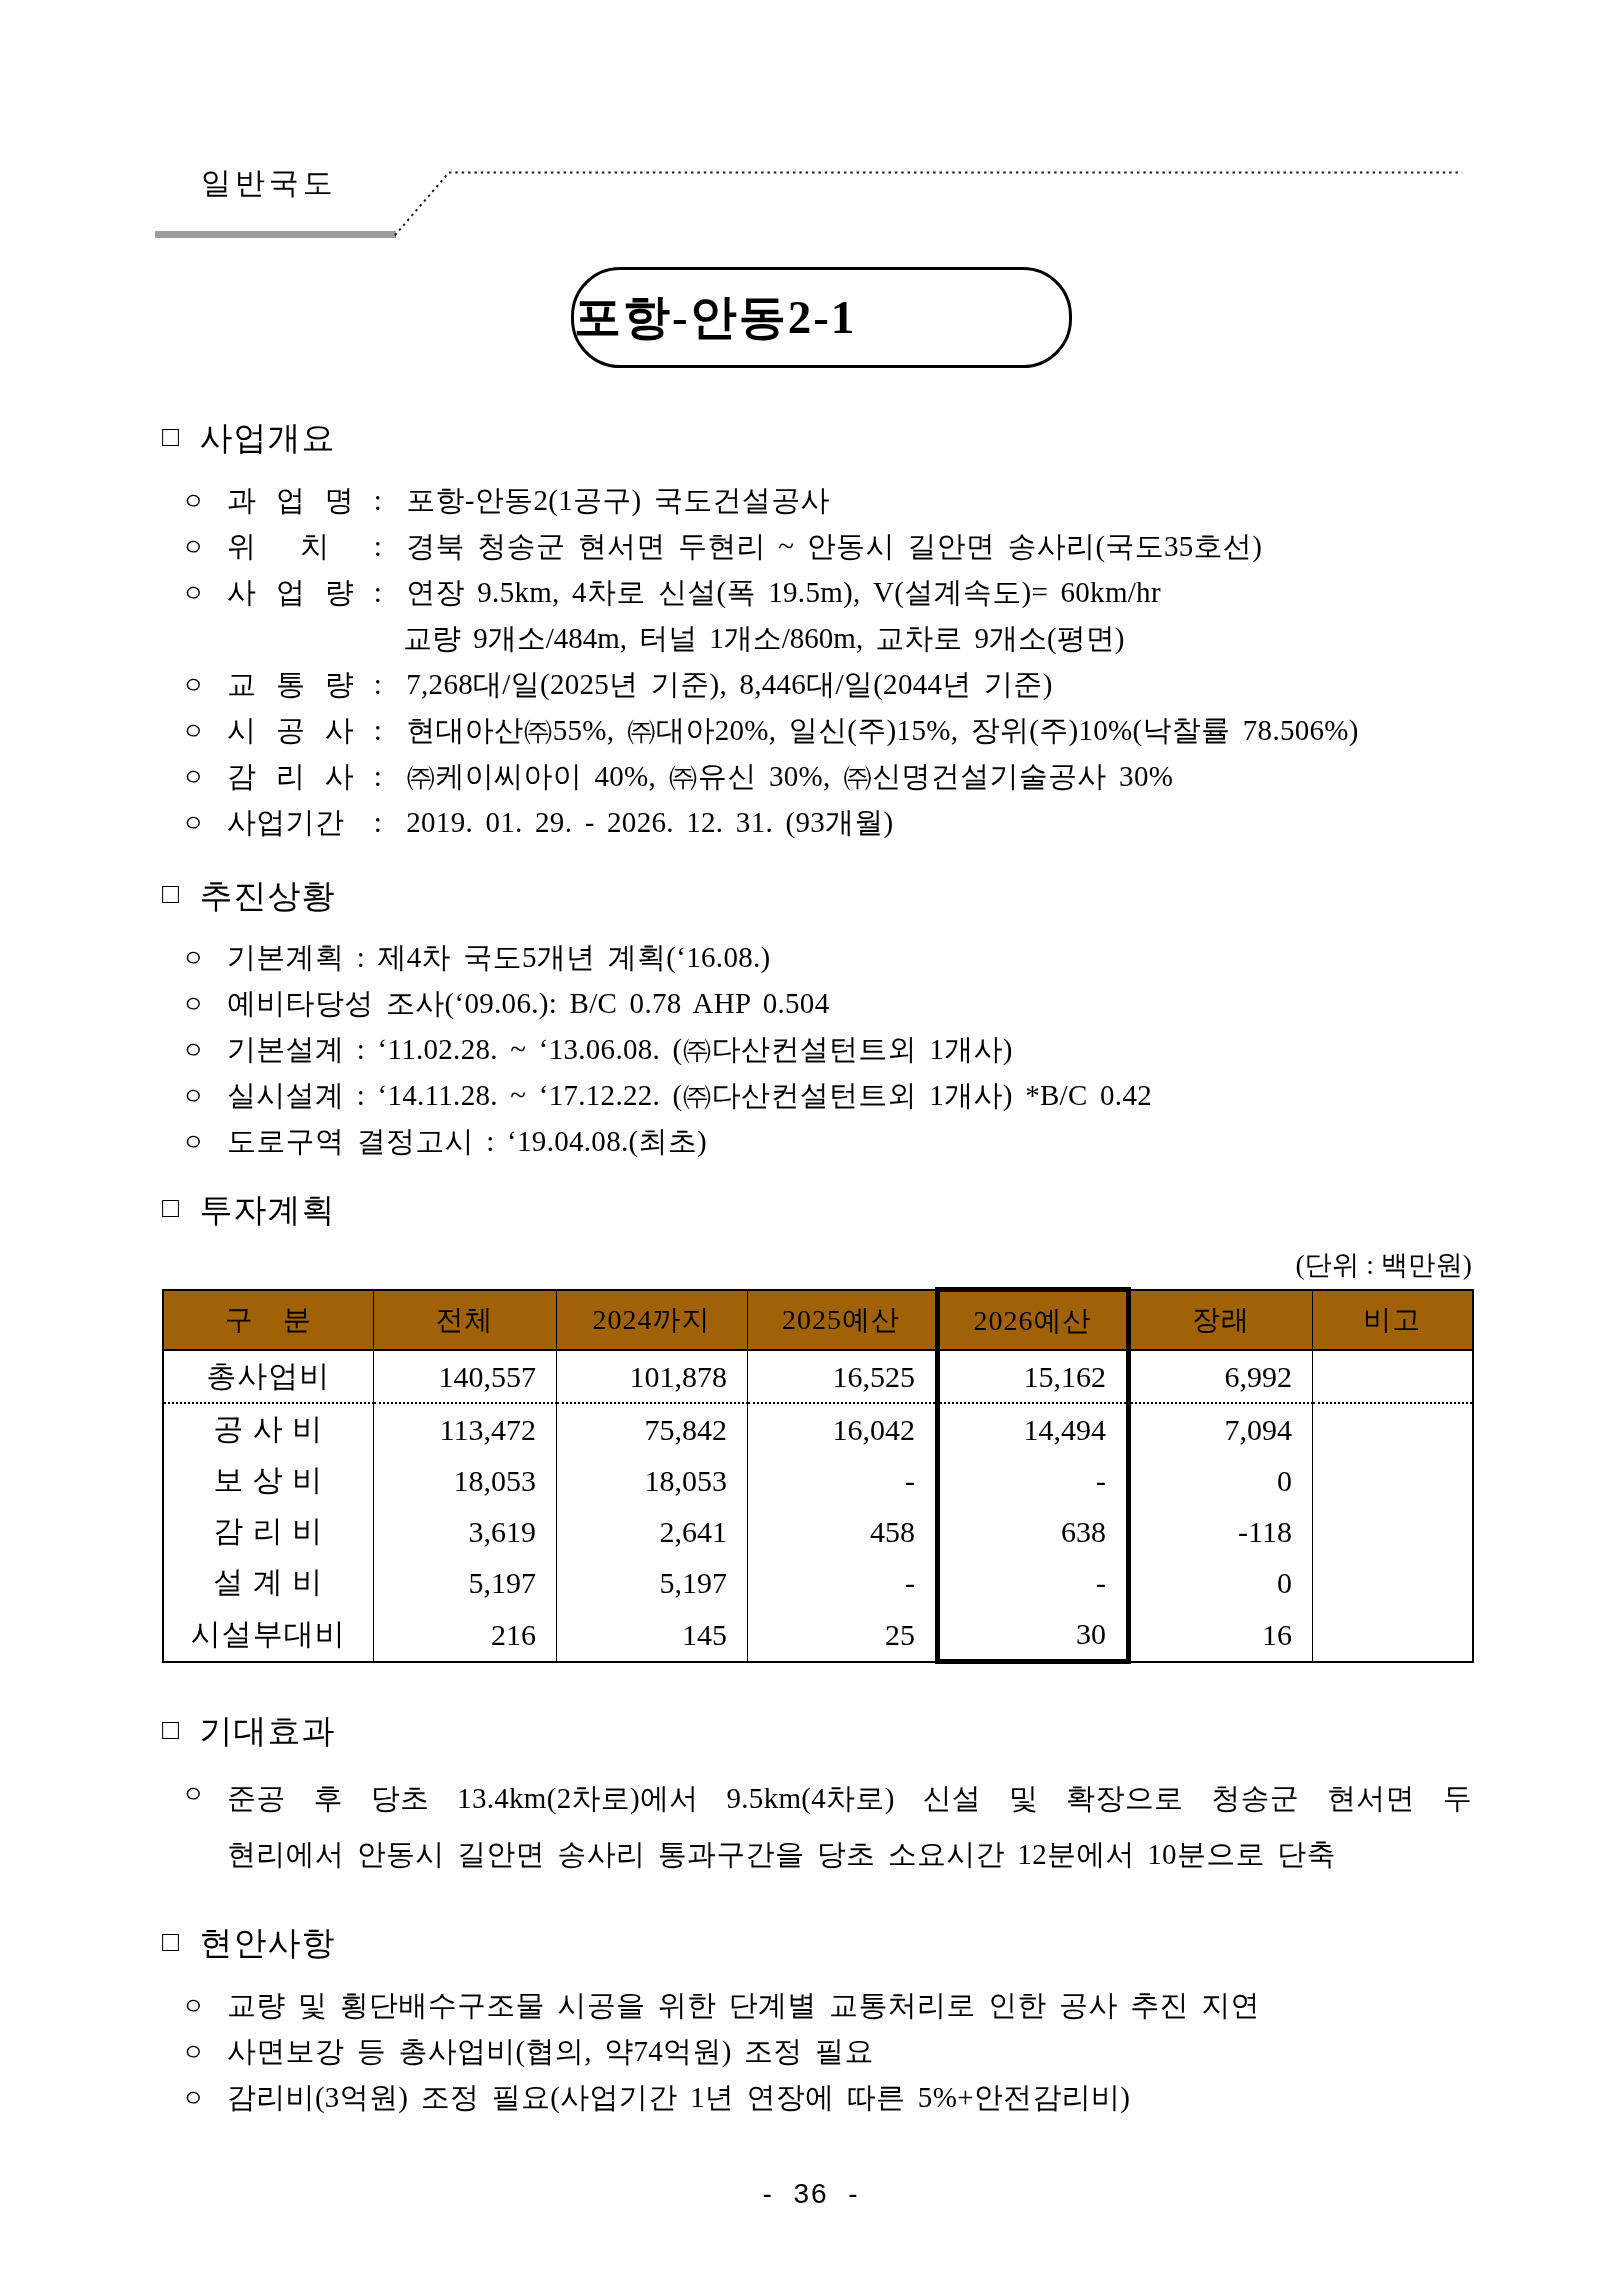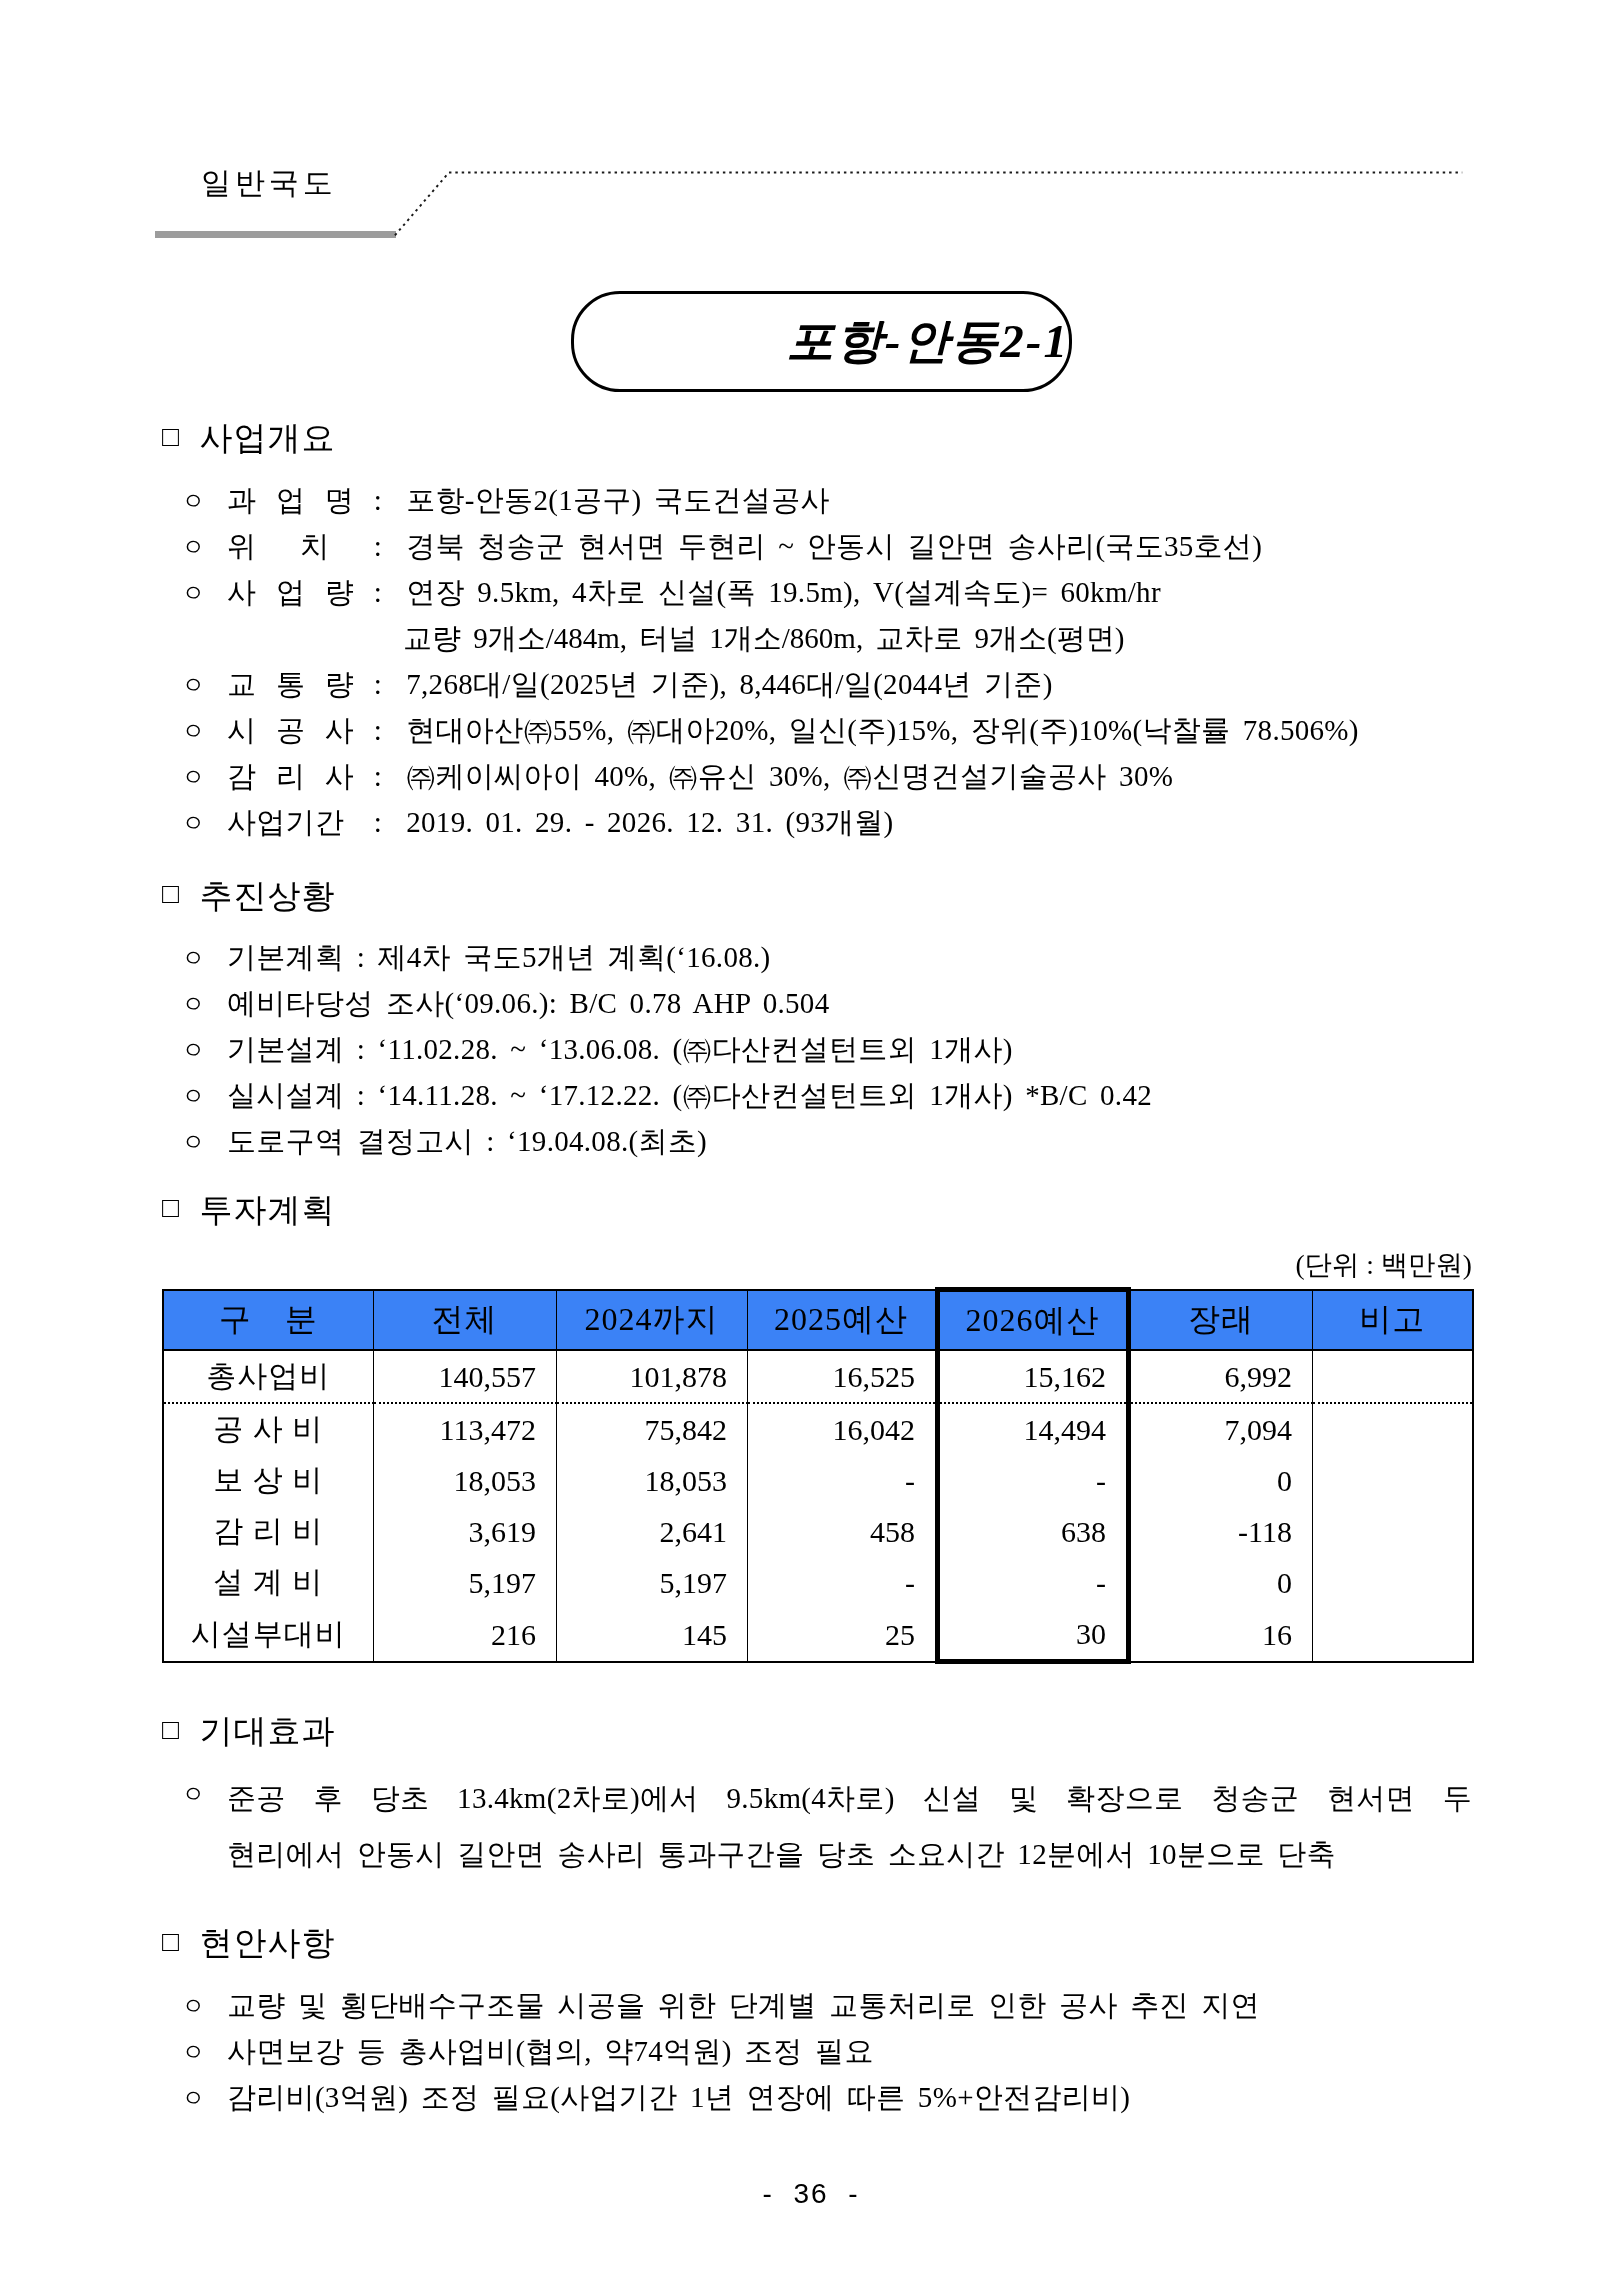--- a/index.html
+++ b/index.html
@@ -3,43 +3,43 @@
 <meta charset="utf-8">
 <style>
   html,body{margin:0;padding:0;background:#fff;}
   .page{position:relative;width:1496px;height:2291px;background:#ffffff;overflow:hidden;
         font-family:"Liberation Serif","DejaVu Serif",serif;color:#000;}
   
   .tab-label{position:absolute;left:201px;top:163px;font-size:30px;letter-spacing:3.9px;}
   .tab-bar{position:absolute;left:155px;top:231px;width:241px;height:6.9px;background:#9c9c9c;}
   .hdr-rule{position:absolute;left:0;top:0;width:1620px;height:255px;pointer-events:none;}
   
-  .title-box{position:absolute;left:571px;top:291px;width:495px;height:95px;
-             border:3.4px solid #000;border-radius:49px;display:flex;align-items:center;justify-content:flex-end;font-style:italic;}
+  .title-box{position:absolute;left:571px;top:267px;width:495px;height:95px;
+             border:3.4px solid #000;border-radius:49px;display:flex;align-items:center;justify-content:flex-start;}
   .title-box span{font-size:47px;font-weight:bold;letter-spacing:2px;}
   
   .content{position:absolute;left:162px;top:416px;width:1310px;}
   .sec-h{display:flex;align-items:center;font-size:33px;letter-spacing:1px;margin-bottom:15.7px;}
   .sq{font-size:28px;margin-right:19.6px;position:relative;top:-2px;}
   .li{position:relative;padding-left:65px;line-height:46px;font-size:29px;word-spacing:4.9px;letter-spacing:0.3px;}
   .li .b{position:absolute;left:19.6px;top:1px;font-size:23.5px;}
   .lbl{display:inline-block;width:155px;text-align:justify;text-align-last:justify;vertical-align:bottom;}
   .txt{margin-left:11.8px;}
   .cont-ov{padding-left:241px;line-height:46px;font-size:29px;word-spacing:4.9px;}
   .cont-pg{padding-left:202px;line-height:46px;font-size:28px;word-spacing:3.9px;
            font-family:"Liberation Sans","DejaVu Sans",sans-serif;}
   #sec-progress{margin-top:29px;}
   #sec-invest{margin-top:23.5px;}
   #sec-effects{margin-top:45px;}
   #sec-issues{margin-top:39px;}
   .unit{font-size:27.4px;text-align:right;margin:5.9px 0 0 0;line-height:33px;}
   
   .tbl{table-layout:fixed;width:1310px;border-collapse:collapse;margin-top:5.9px;}
-  .tbl th{background:#3b82f6;border:1px solid #000;border-top:2.5px solid #000;border-bottom:2px solid #000;
-          height:55px;font-size:32px;font-weight:normal;letter-spacing:1px;margin-left:32px;}
+  .tbl th{background:#a16207;border:1px solid #000;border-top:2.5px solid #000;border-bottom:2px solid #000;
+          height:55px;font-size:28px;font-weight:normal;letter-spacing:1px;margin-left:32px;}
   .tbl td{border-left:1px solid #000;border-right:1px solid #000;border-bottom:0;height:49px;font-size:30px;}
   .tbl{border:2.5px solid #000;}
   .tbl td.rl{text-align:center;letter-spacing:1px;margin-top:12px;}
   .tbl td.num{text-align:right;padding-right:19.6px;padding-left:48px;}
   .tbl tr.dot td{border-bottom:2px dotted #000;}
   .tbl .hl{border-left:5.9px solid #000;border-right:5.9px solid #000;}
   .tbl th.hl{border-top:5.9px solid #000;}
   .tbl tr.last td.hl{border-bottom:5.9px solid #000;}
   
   .eff-line{line-height:56px;font-size:29px;word-spacing:4.9px;}

